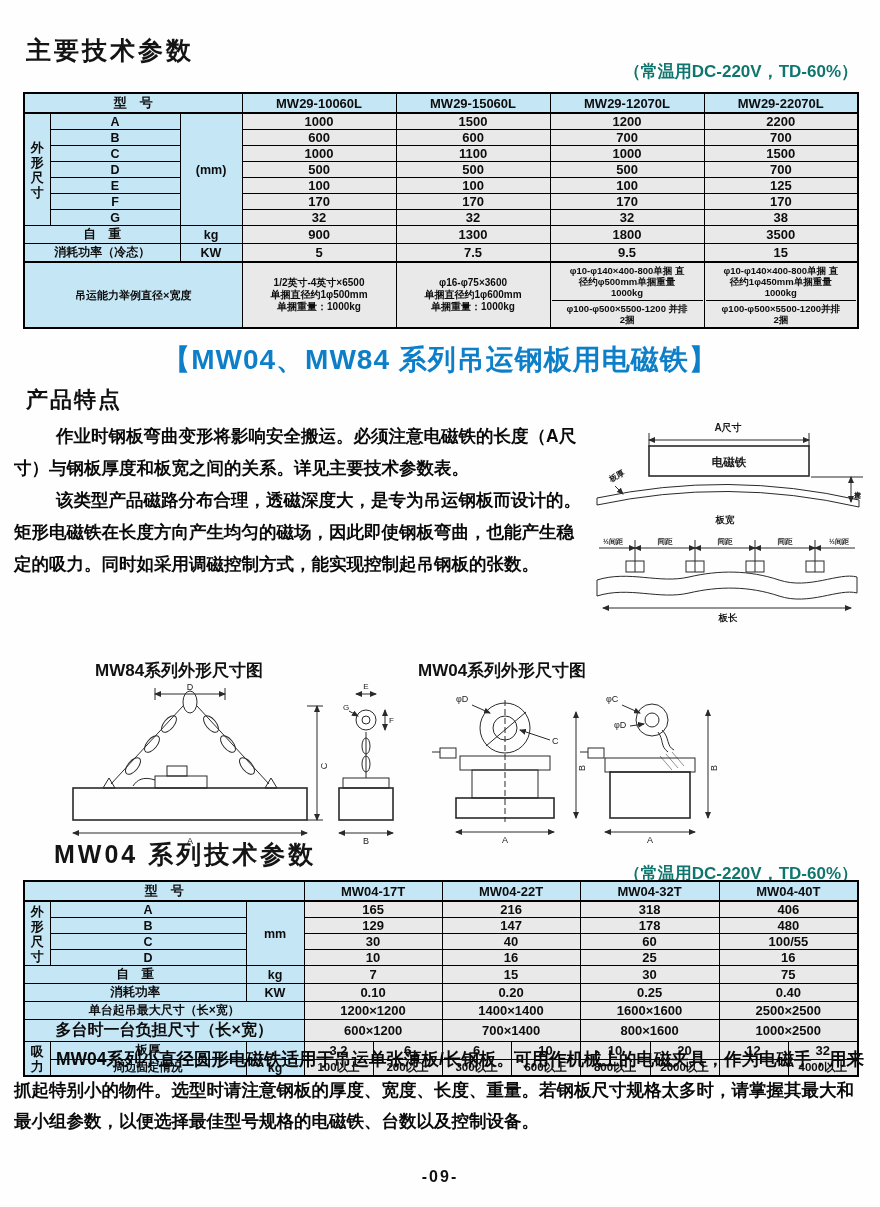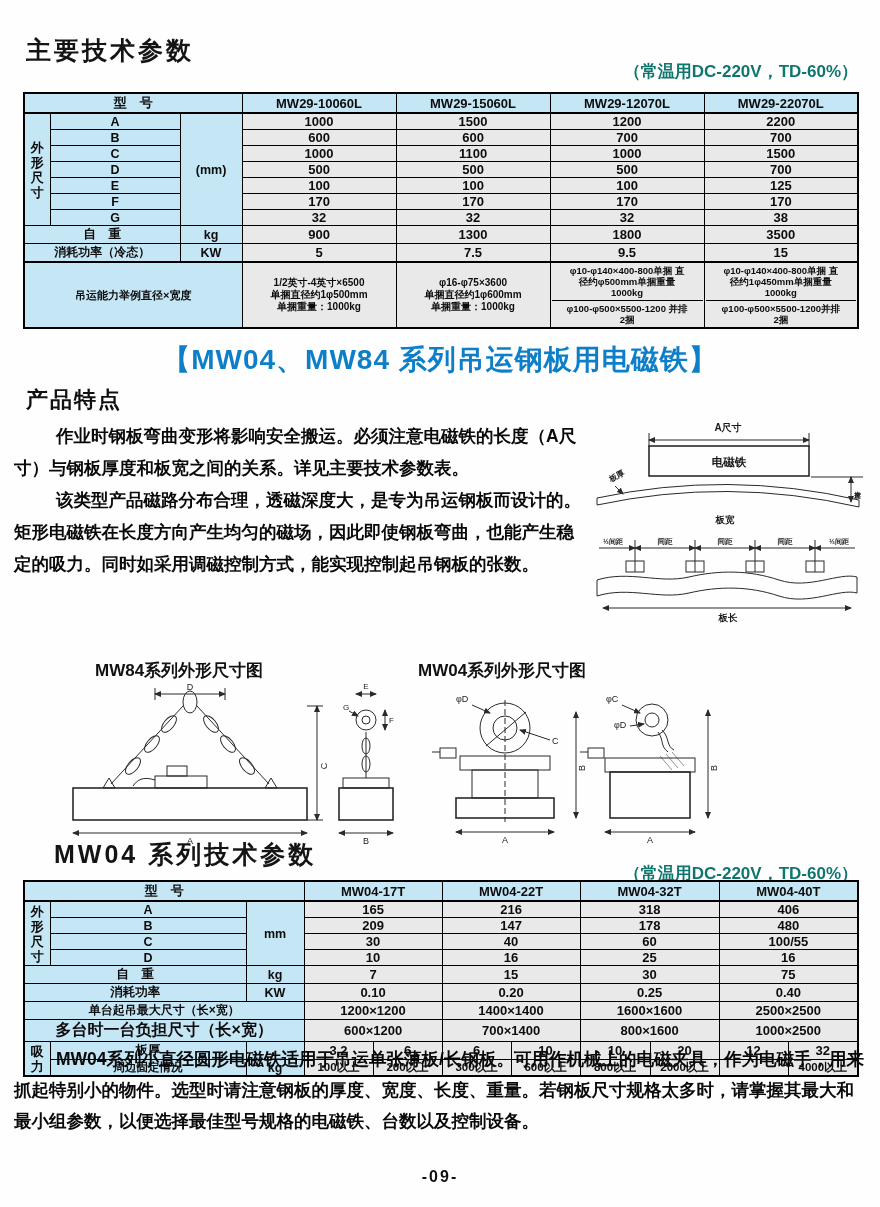--- a/index.html
+++ b/index.html
@@ -361,21 +361,21 @@
           </td>
       <td class="hb">A</td>
       <td class="hb" rowspan="4">mm</td>
       <td class="dv" colspan="2">165</td>
       <td class="dv" colspan="2">216</td>
       <td class="dv" colspan="2">318</td>
       <td class="dv" colspan="2">406</td>
     </tr>
     <tr style="height:14px">
       <td class="hb">B</td>
-      <td class="dv" colspan="2">209</td>
+      <td class="dv" colspan="2">129</td>
       <td class="dv" colspan="2">147</td>
       <td class="dv" colspan="2">178</td>
       <td class="dv" colspan="2">480</td>
     </tr>
     <tr style="height:14px">
       <td class="hb">C</td>
       <td class="dv" colspan="2">30</td>
       <td class="dv" colspan="2">40</td>
       <td class="dv" colspan="2">60</td>
       <td class="dv" colspan="2">100/55</td>

